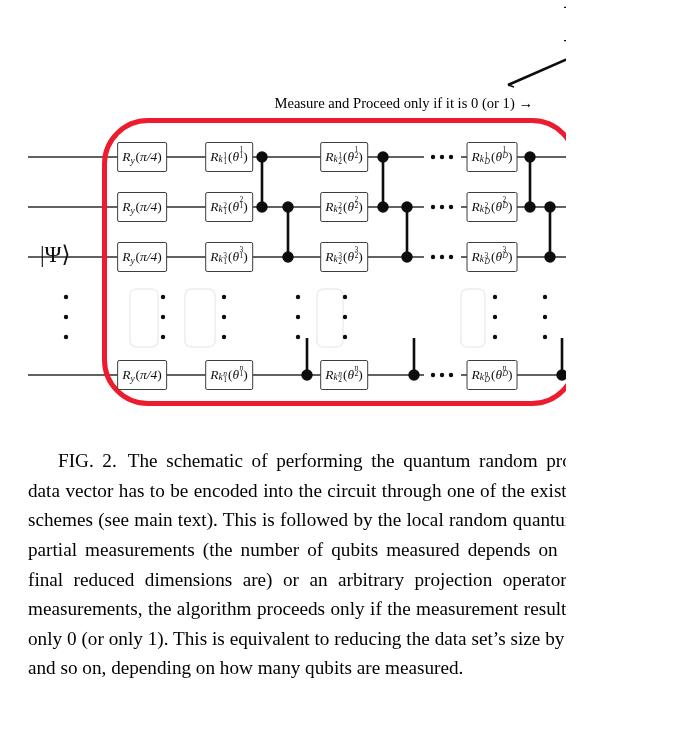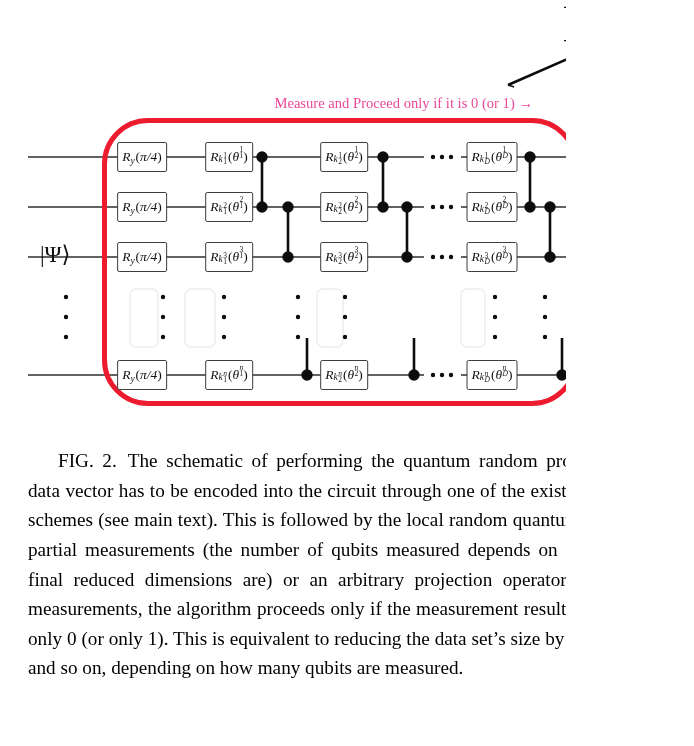--- a/index.html
+++ b/index.html
@@ -8,21 +8,21 @@
   .abs{position:absolute;}
   svg{display:block;}
 
   
   .pi-label{position:absolute;left:563px;top:0px;font-family:"DejaVu Serif",serif;}
   .pi-sym{font-size:38px;line-height:42px;}
   .pi-sub{font-family:"Liberation Sans",sans-serif;font-weight:700;font-size:15px;
           position:relative;top:6px;left:1px;letter-spacing:0.5px;}
 
   
-  .note{position:absolute;top:95px;right:33px;font-size:14.6px;white-space:nowrap;color:#ec4899;}
+  .note{position:absolute;top:95px;right:33px;font-size:14.6px;white-space:nowrap;color:#000000;}
 
   
   .redrect{position:absolute;left:102px;top:118px;width:466px;height:278px;
            border:5px solid #ec1b2e;border-radius:46px;background:transparent;}
 
   
   .gate{position:absolute;transform:translate(-50%,-50%);background:#fff;
         border:1.3px solid #3d3d3d;border-radius:2px;height:28px;
         display:flex;align-items:center;justify-content:center;
         font-size:13.5px;padding:0 4px;white-space:nowrap;line-height:1;}

